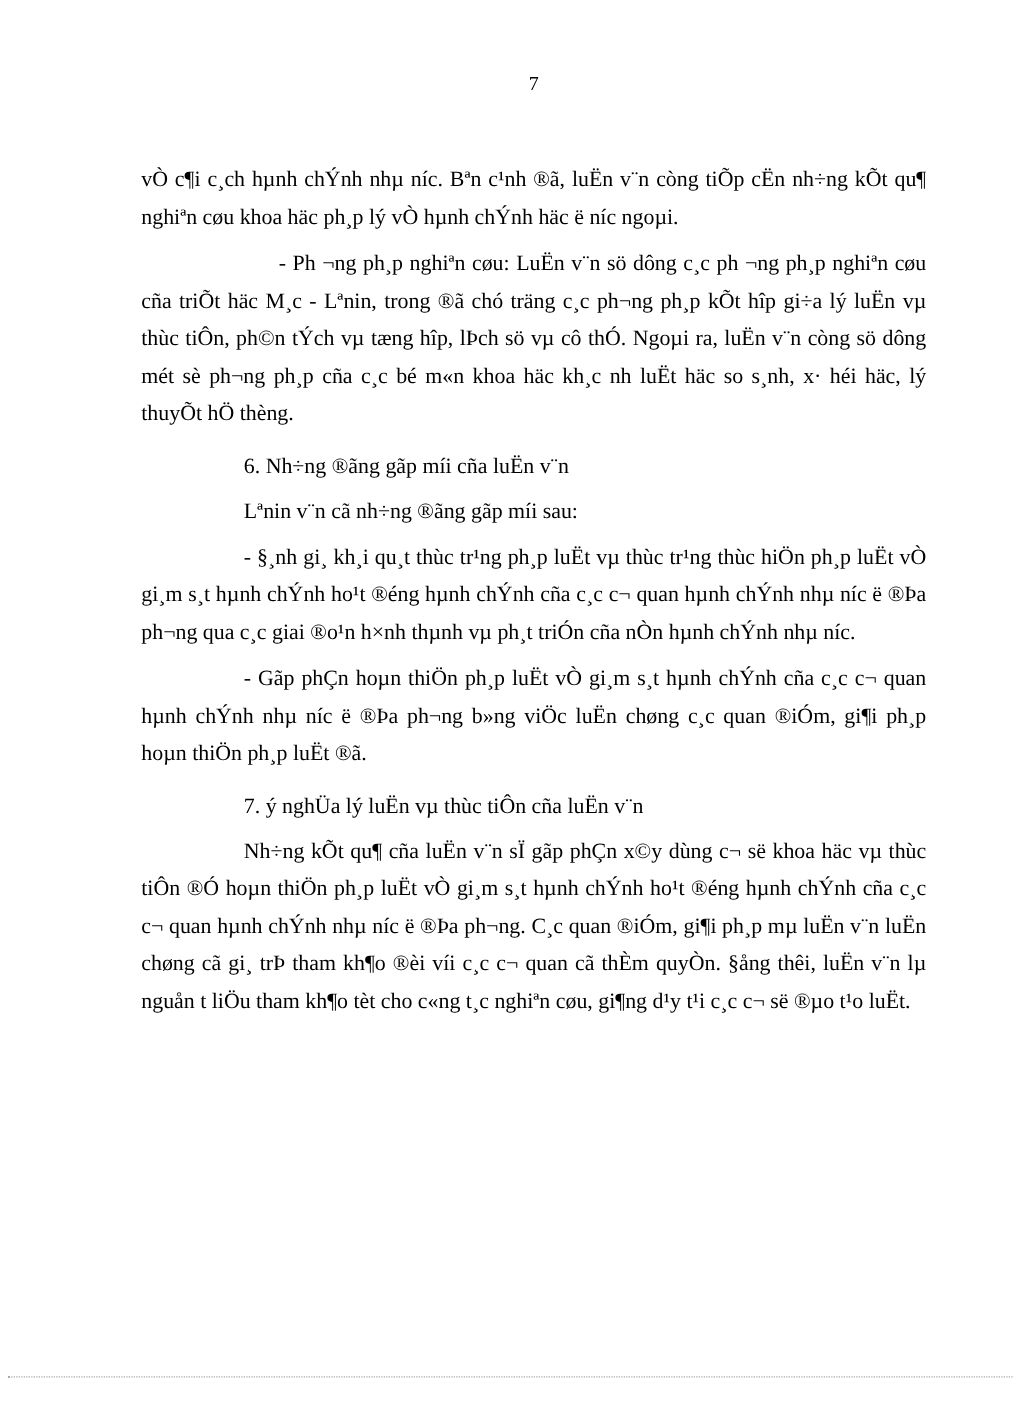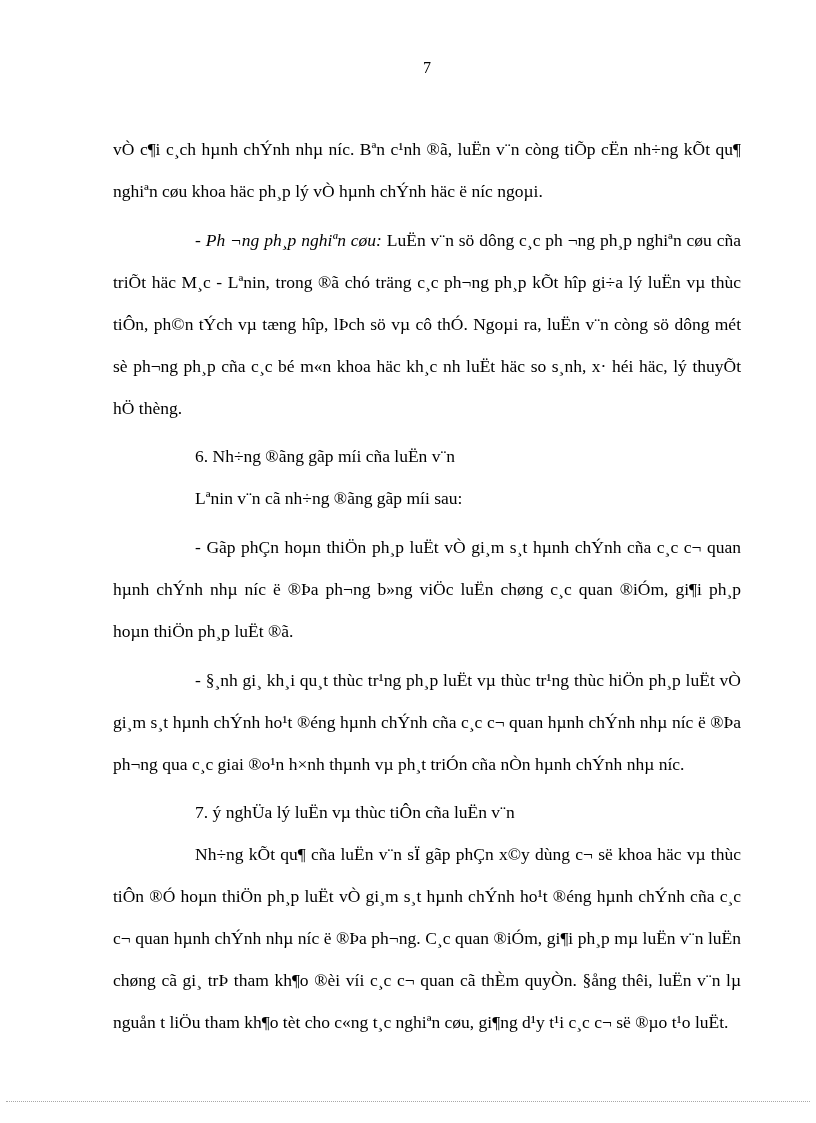--- a/index.html
+++ b/index.html
@@ -31,37 +31,37 @@
     }
     .content {
       position: absolute;
       top: 128px;
       left: 113px;
       width: 628px;
     }
     .para {
       margin: 0 0 7px 0;
       font-size: 17.5px;
-      line-height: 42px;
+      line-height: 30px;
       text-align: justify;
       text-indent: 82px;
     }
     .para.no-indent {
       text-indent: 0;
     }
     .heading {
       margin: 12px 0 6px 0;
       font-size: 17.5px;
       line-height: 30px;
       font-weight: normal;
       text-indent: 82px;
       text-align: left;
     }
     .italic {
-      font-style: italic;
+      margin-left: 28px;
     }
     .footer-rule {
       position: absolute;
       left: 6px;
       right: 6px;
       bottom: 21px;
       border-top: 1px dotted #a8a8a8;
       height: 0;
     }
   </style>
@@ -76,23 +76,23 @@
 
     <p class="para no-indent">vÒ c¶i c¸ch hµnh chÝnh nhµ níc. Bªn c¹nh ®ã, luËn v¨n còng tiÕp cËn nh÷ng kÕt qu¶ nghiªn cøu khoa häc ph¸p lý vÒ hµnh chÝnh häc ë níc ngoµi.</p>
 
     <p class="para"><span class="italic">- Ph ¬ng ph¸p nghiªn cøu:</span><span> LuËn v¨n sö dông c¸c ph ¬ng ph¸p nghiªn cøu cña triÕt häc M¸c - Lªnin, trong ®ã chó träng c¸c ph¬ng ph¸p kÕt hîp gi÷a lý luËn vµ thùc tiÔn, ph©n tÝch vµ tæng hîp, lÞch sö vµ cô thÓ. Ngoµi ra, luËn v¨n còng sö dông mét sè ph¬ng ph¸p cña c¸c bé m«n khoa häc kh¸c nh luËt häc so s¸nh, x· héi häc, lý thuyÕt hÖ thèng.</span></p>
 
     <p class="heading">6. Nh÷ng ®ãng gãp míi cña luËn v¨n</p>
 
     <p class="para">Lªnin v¨n cã nh÷ng ®ãng gãp míi sau:</p>
 
 
+    <p class="para">- §¸nh gi¸ kh¸i qu¸t thùc tr¹ng ph¸p luËt vµ thùc tr¹ng thùc hiÖn ph¸p luËt vÒ gi¸m s¸t hµnh chÝnh ho¹t ®éng hµnh chÝnh cña c¸c c¬ quan hµnh chÝnh nhµ níc ë ®Þa ph¬ng qua c¸c giai ®o¹n h×nh thµnh vµ ph¸t triÓn cña nÒn hµnh chÝnh nhµ níc.</p>
+
     <p class="para">- Gãp phÇn hoµn thiÖn ph¸p luËt vÒ gi¸m s¸t hµnh chÝnh cña c¸c c¬ quan hµnh chÝnh nhµ níc ë ®Þa ph¬ng b»ng viÖc luËn chøng c¸c quan ®iÓm, gi¶i ph¸p hoµn thiÖn ph¸p luËt ®ã.</p>
-
-    <p class="para">- §¸nh gi¸ kh¸i qu¸t thùc tr¹ng ph¸p luËt vµ thùc tr¹ng thùc hiÖn ph¸p luËt vÒ gi¸m s¸t hµnh chÝnh ho¹t ®éng hµnh chÝnh cña c¸c c¬ quan hµnh chÝnh nhµ níc ë ®Þa ph¬ng qua c¸c giai ®o¹n h×nh thµnh vµ ph¸t triÓn cña nÒn hµnh chÝnh nhµ níc.</p>
 
     <p class="heading">7. ý nghÜa lý luËn vµ thùc tiÔn cña luËn v¨n</p>
 
     <p class="para">Nh÷ng kÕt qu¶ cña luËn v¨n sÏ gãp phÇn x©y dùng c¬ së khoa häc vµ thùc tiÔn ®Ó hoµn thiÖn ph¸p luËt vÒ gi¸m s¸t hµnh chÝnh ho¹t ®éng hµnh chÝnh cña c¸c c¬ quan hµnh chÝnh nhµ níc ë ®Þa ph¬ng. C¸c quan ®iÓm, gi¶i ph¸p mµ luËn v¨n luËn chøng cã gi¸ trÞ tham kh¶o ®èi víi c¸c c¬ quan cã thÈm quyÒn. §ång thêi, luËn v¨n lµ nguån t liÖu tham kh¶o tèt cho c«ng t¸c nghiªn cøu, gi¶ng d¹y t¹i c¸c c¬ së ®µo t¹o luËt.</p>
 
   </div>
 
   <div class="footer-rule"></div>
 
 </div>

